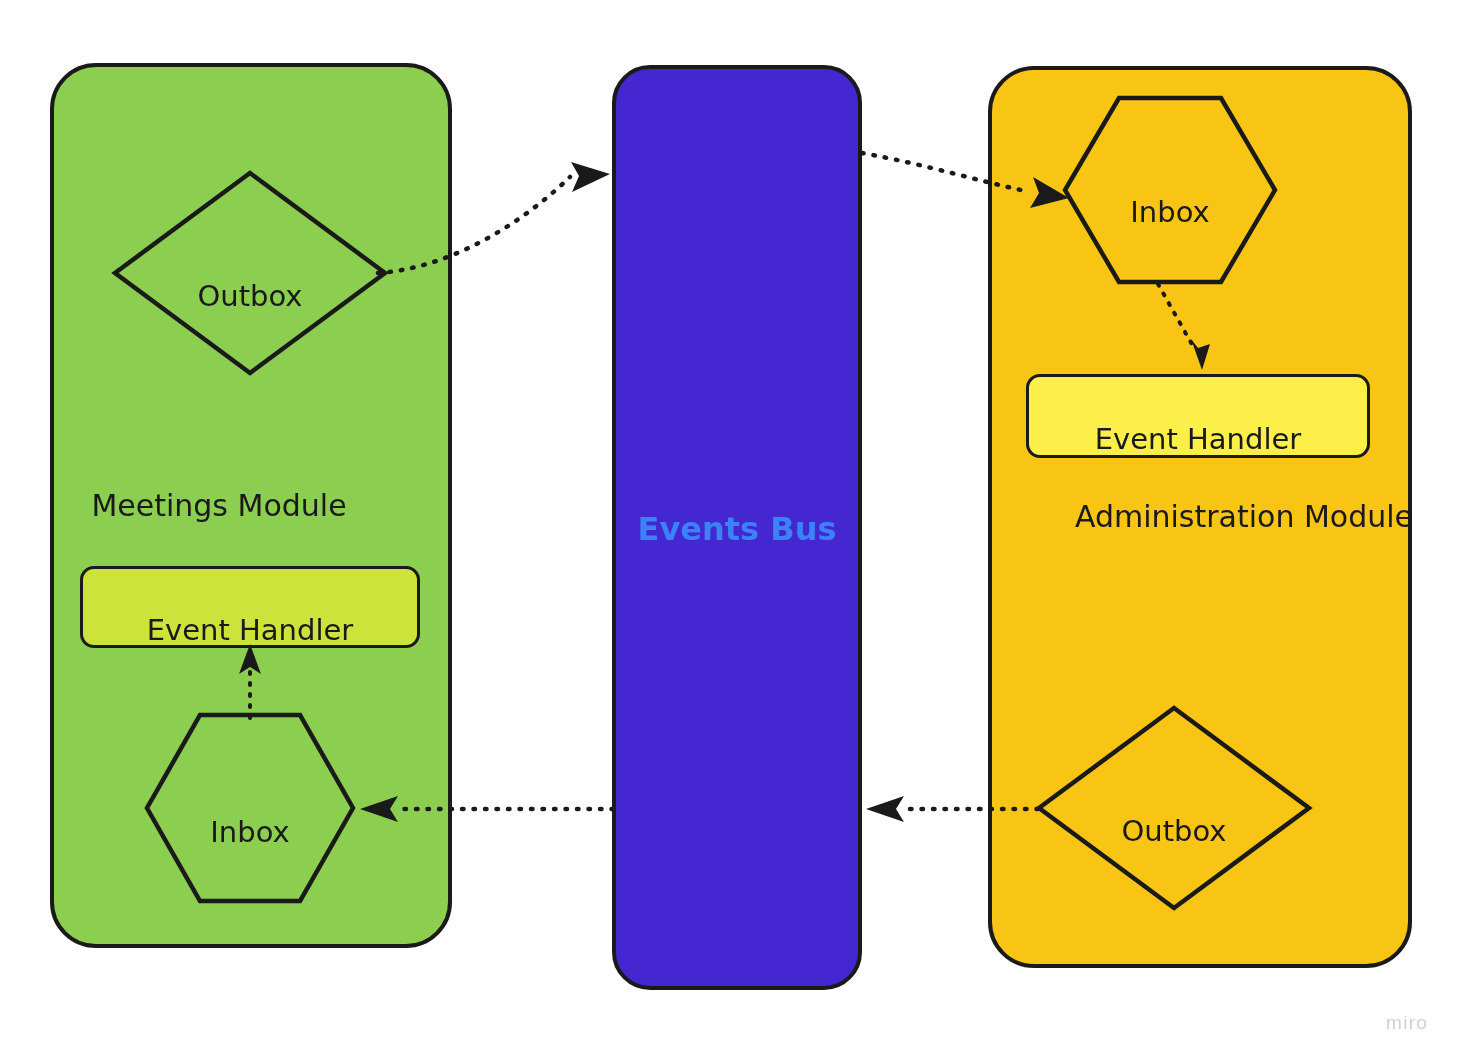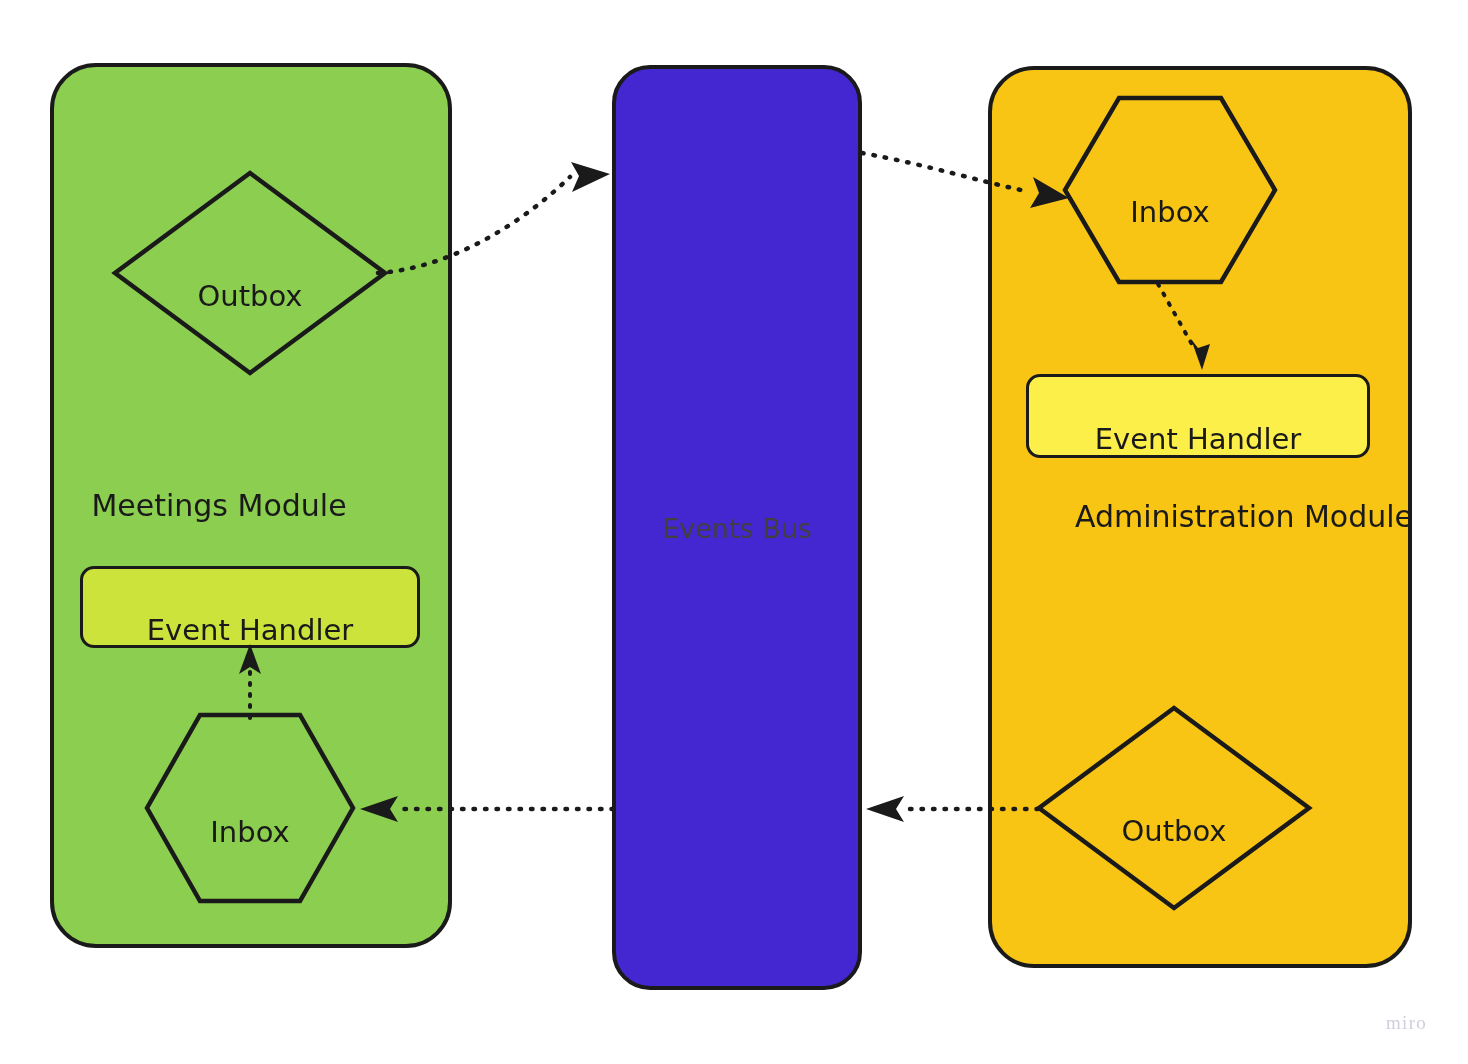--- a/index.html
+++ b/index.html
@@ -18,42 +18,42 @@
   #events-bus{left:612px;top:65px;width:250px;height:925px;background:#4527D1;border-radius:38px;}
   #administration-module{left:988px;top:66px;width:424px;height:902px;background:#F9C515;}
 
   .module-label{
     position:absolute;text-align:center;
     color:#1a1a1a;font-size:30px;line-height:34px;
     white-space:nowrap;
   }
   #meetings-label{left:50px;top:489px;width:338px;}
   #administration-label{left:988px;top:500px;width:512px;}
-  #events-bus-label{left:612px;top:512px;width:250px;color:#404040;font-size:27px;}
+  #events-bus-label{left:612px;top:512px;width:250px;color:#3b82f6;font-size:32px;font-weight:bold;}
 
   .node-text{
     position:absolute;text-align:center;color:#1a1a1a;
     font-size:29px;line-height:33px;white-space:nowrap;
     pointer-events:none;
     margin-top:24px;
   }
 
   .eh-box{
     position:absolute;box-sizing:border-box;
     border:3px solid #1a1a1a;border-radius:14px;
   }
   #meetings-event-handler{left:80px;top:566px;width:340px;height:82px;background:#CCE33C;}
   #admin-event-handler{left:1026px;top:374px;width:344px;height:84px;background:#FDEF4A;}
 
   .shape-svg{position:absolute;overflow:visible;}
 
   #miro-watermark{
     position:absolute;left:1386px;top:1012px;
     color:#cfcfdd;font-size:19px;letter-spacing:1.3px;
-    font-family:Liberation Serif, serif;
+    font-family:Liberation Sans, sans-serif;
   }
 </style>
 </head>
 <body>
 
 <div id="canvas">
 
   <div class="module" id="meetings-module"></div>
 
   <svg class="shape-svg" style="left:112px;top:170px;width:276px;height:206px;" viewBox="0 0 276 206">

